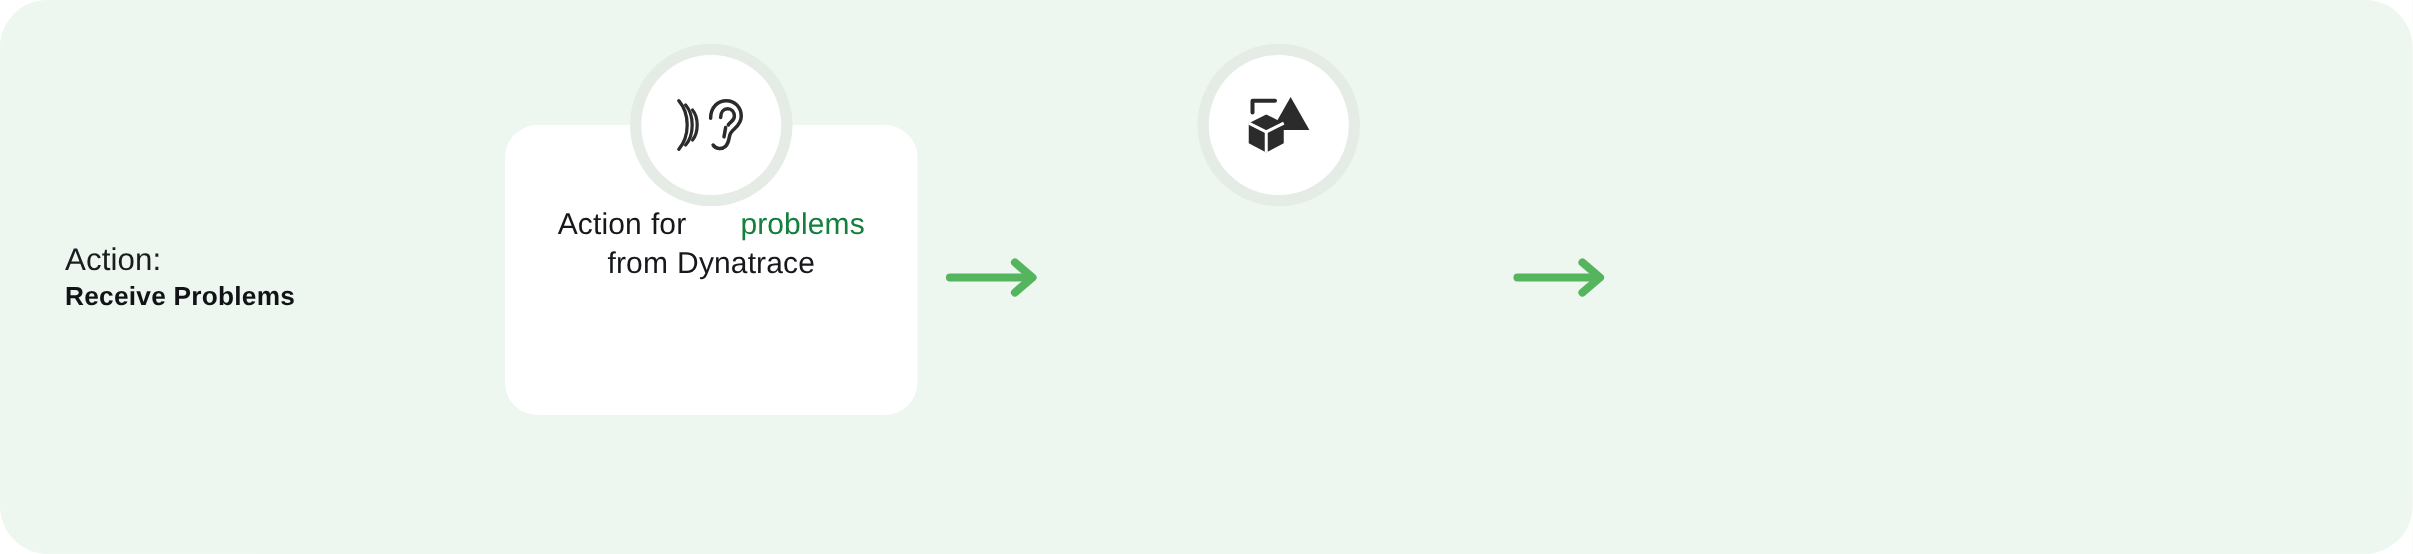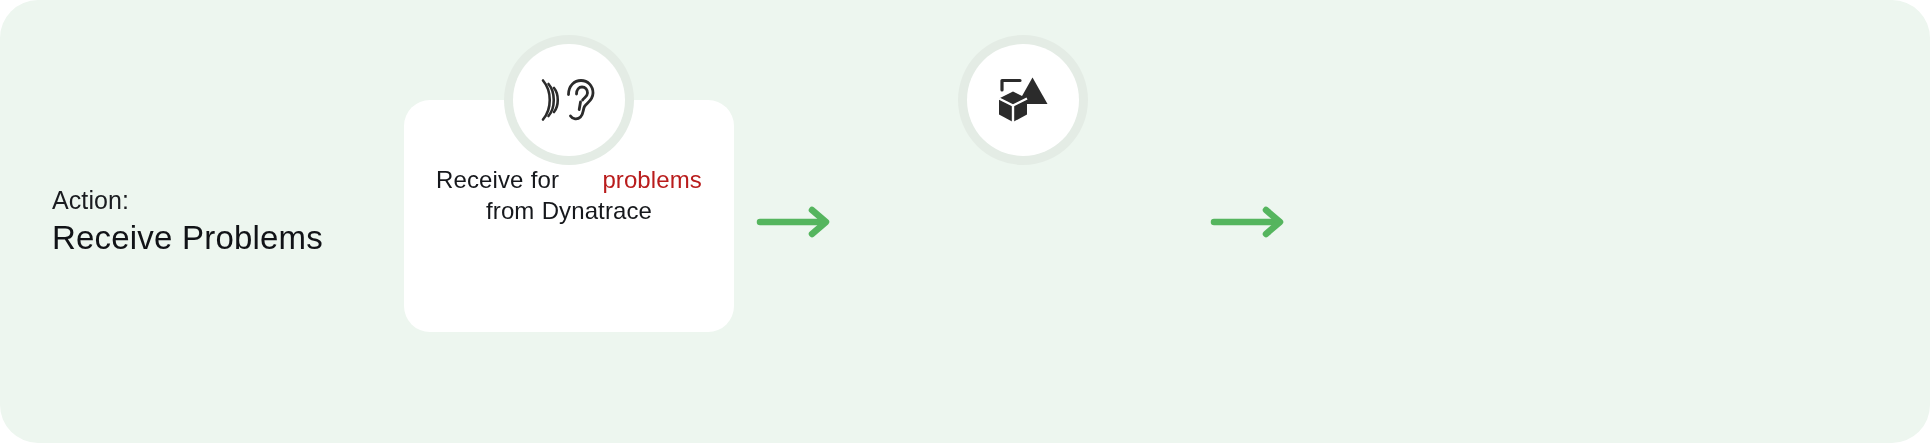--- a/index.html
+++ b/index.html
@@ -55,23 +55,23 @@
     color: #16181c;
   }
   .action-kicker {
     font-size: 25px;
     line-height: 1.22;
     font-weight: 400;
     letter-spacing: 0.1px;
     color: #1a1c20;
   }
   .action-title {
-    font-size: 33px;
+    font-size: 21px;
     line-height: 1.2;
-    font-weight: 400;
+    font-weight: 700;
     letter-spacing: 0.2px;
     color: #111317;
     margin-top: 2px;
     white-space: nowrap;
   }
 
   
   .card-wrap {
     flex: 0 0 auto;
     position: relative;
@@ -96,21 +96,21 @@
   }
 
   .card-text {
     font-size: 24px;
     line-height: 1.3;
     color: #16181c;
     letter-spacing: 0.1px;
     word-spacing: 0.5px;
   }
   .hl {
-    color: #b91c1c;
+    color: #15803d;
     margin-left: 36px;
   }
 
   .icon-badge {
     position: absolute;
     top: 0;
     left: 50%;
     transform: translateX(-50%);
     width: 112px;
     height: 112px;
@@ -165,21 +165,21 @@
           </g>
           <g fill="none" stroke="#2b2b2b" stroke-width="2.8" stroke-linecap="round" stroke-linejoin="round">
             <path d="M29.5 24.5 C 29.5 15.5, 35.5 10.5, 42 10.5 C 49 10.5, 54 16, 54 23 C 54 30.5, 47.5 33, 45.5 36.5 C 43.8 39.6, 44.6 44, 41.5 47 C 38.5 49.9, 33.5 49.2, 31.5 46"></path>
             <path d="M37.5 24 C 37.5 19.5, 40 17, 43 17 C 46.3 17, 48.5 19.6, 48.5 23 C 48.5 26.6, 45 27.6, 43.6 30"></path>
             <path d="M41.5 32 L 40.2 39.5"></path>
           </g>
         </svg>
       </div>
       <div class="card">
         <div class="card-text">
-          <span>Receive for </span><span class="hl">problems</span><span> from Dynatrace</span>
+          <span>Action for </span><span class="hl">problems</span><span> from Dynatrace</span>
         </div>
       </div>
     </div>
 
     <div class="arrow">
       <svg width="80" height="34" viewBox="0 0 80 34" aria-hidden="true">
         <g stroke="#55b55e" stroke-width="6.5" fill="none" stroke-linecap="round" stroke-linejoin="round">
           <line x1="4" y1="17" x2="68" y2="17"></line>
           <polyline points="56,5 70,17 56,29"></polyline>
         </g>

